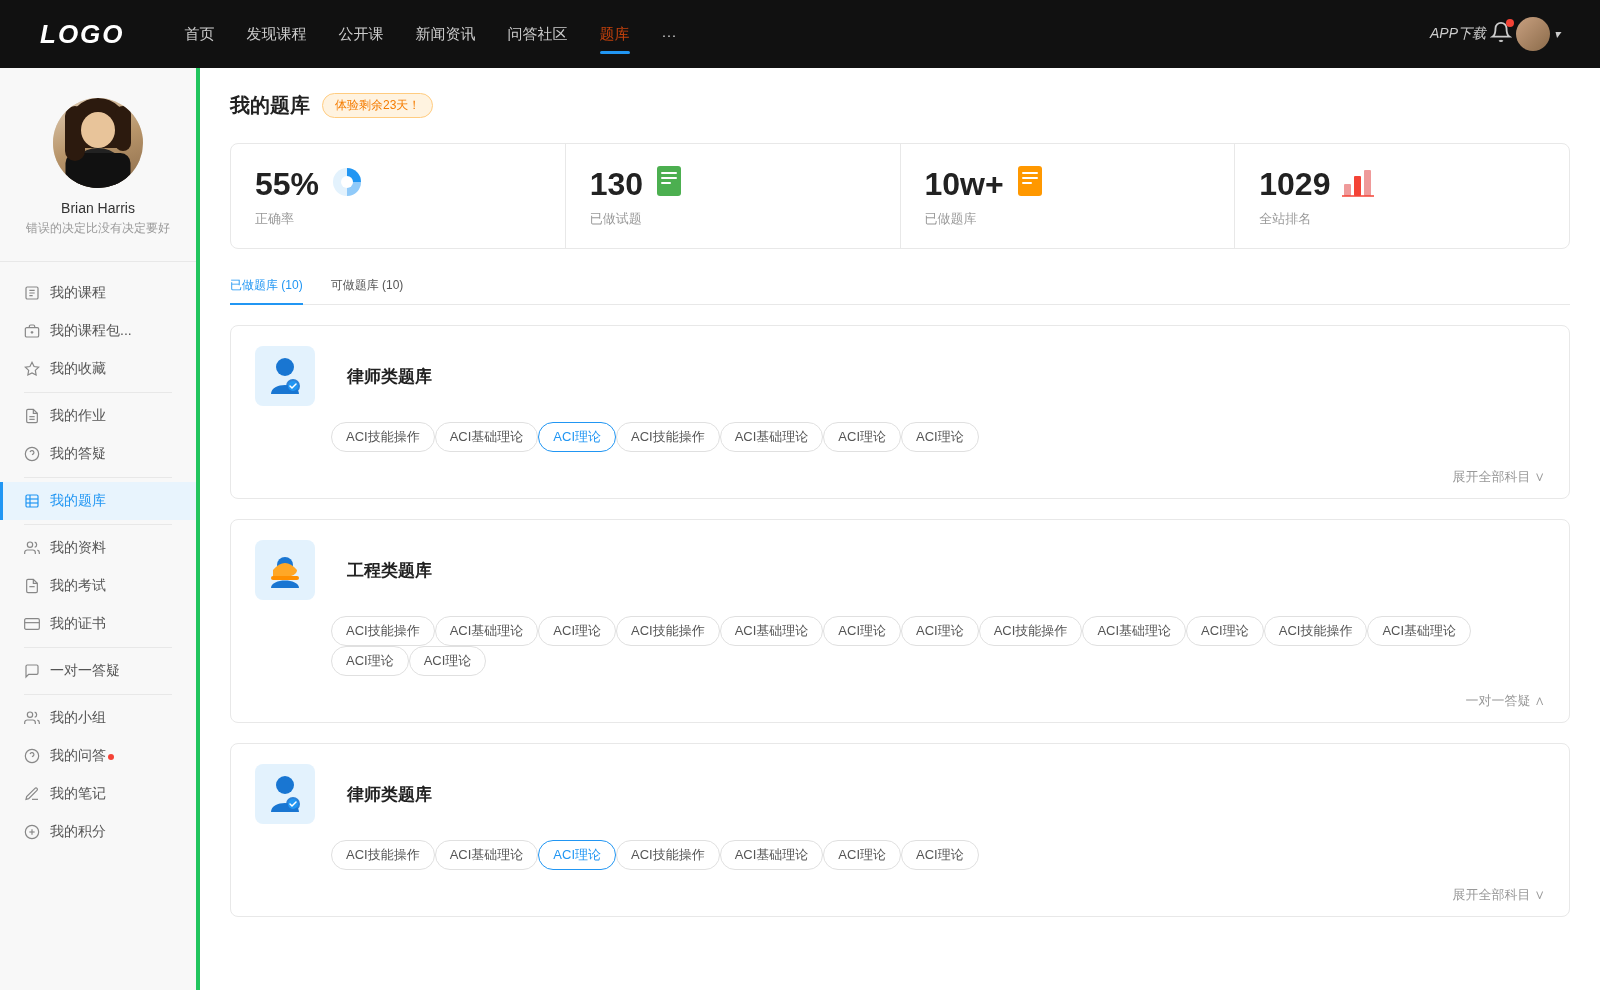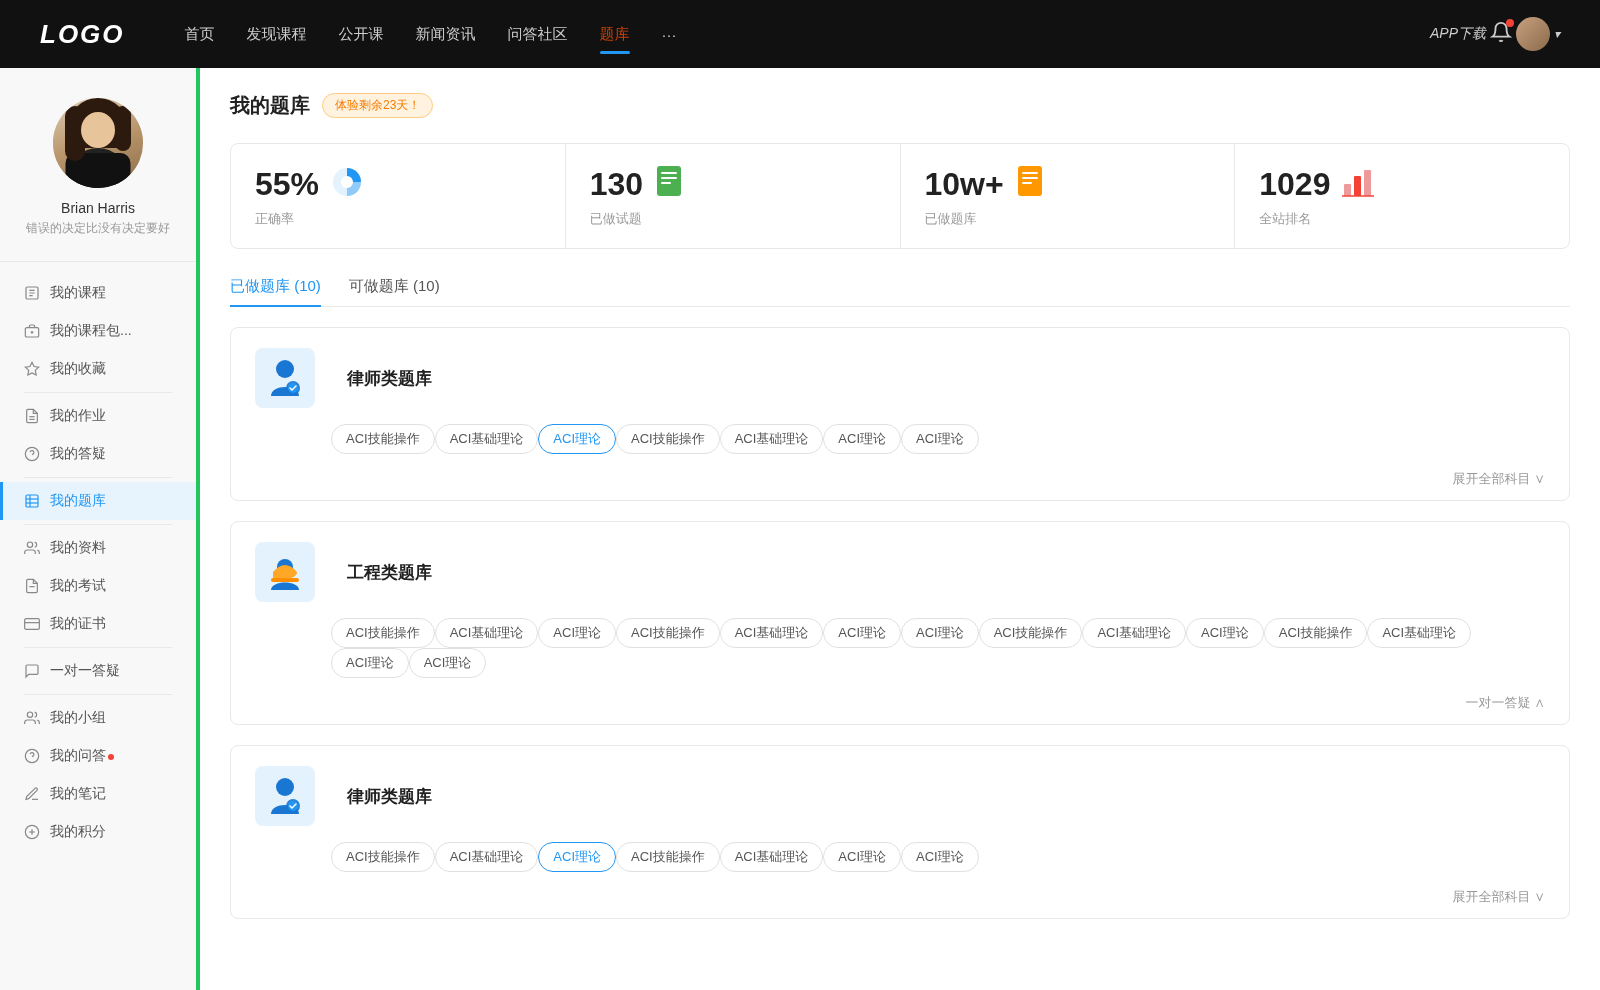--- a/index.html
+++ b/index.html
@@ -289,21 +289,21 @@
     }
 
     
     .tabs-row {
       display: flex;
       gap: 28px;
       border-bottom: 1px solid #e8e8e8;
       margin-bottom: 20px;
     }
     .tab-item {
-      font-size: 15px;
+      font-size: 12px;
       color: #555;
       padding-bottom: 10px;
       cursor: pointer;
       position: relative;
     }
     .tab-item.active {
       color: #2196f3;
       font-weight: 500;
     }
     .tab-item.active::after {

